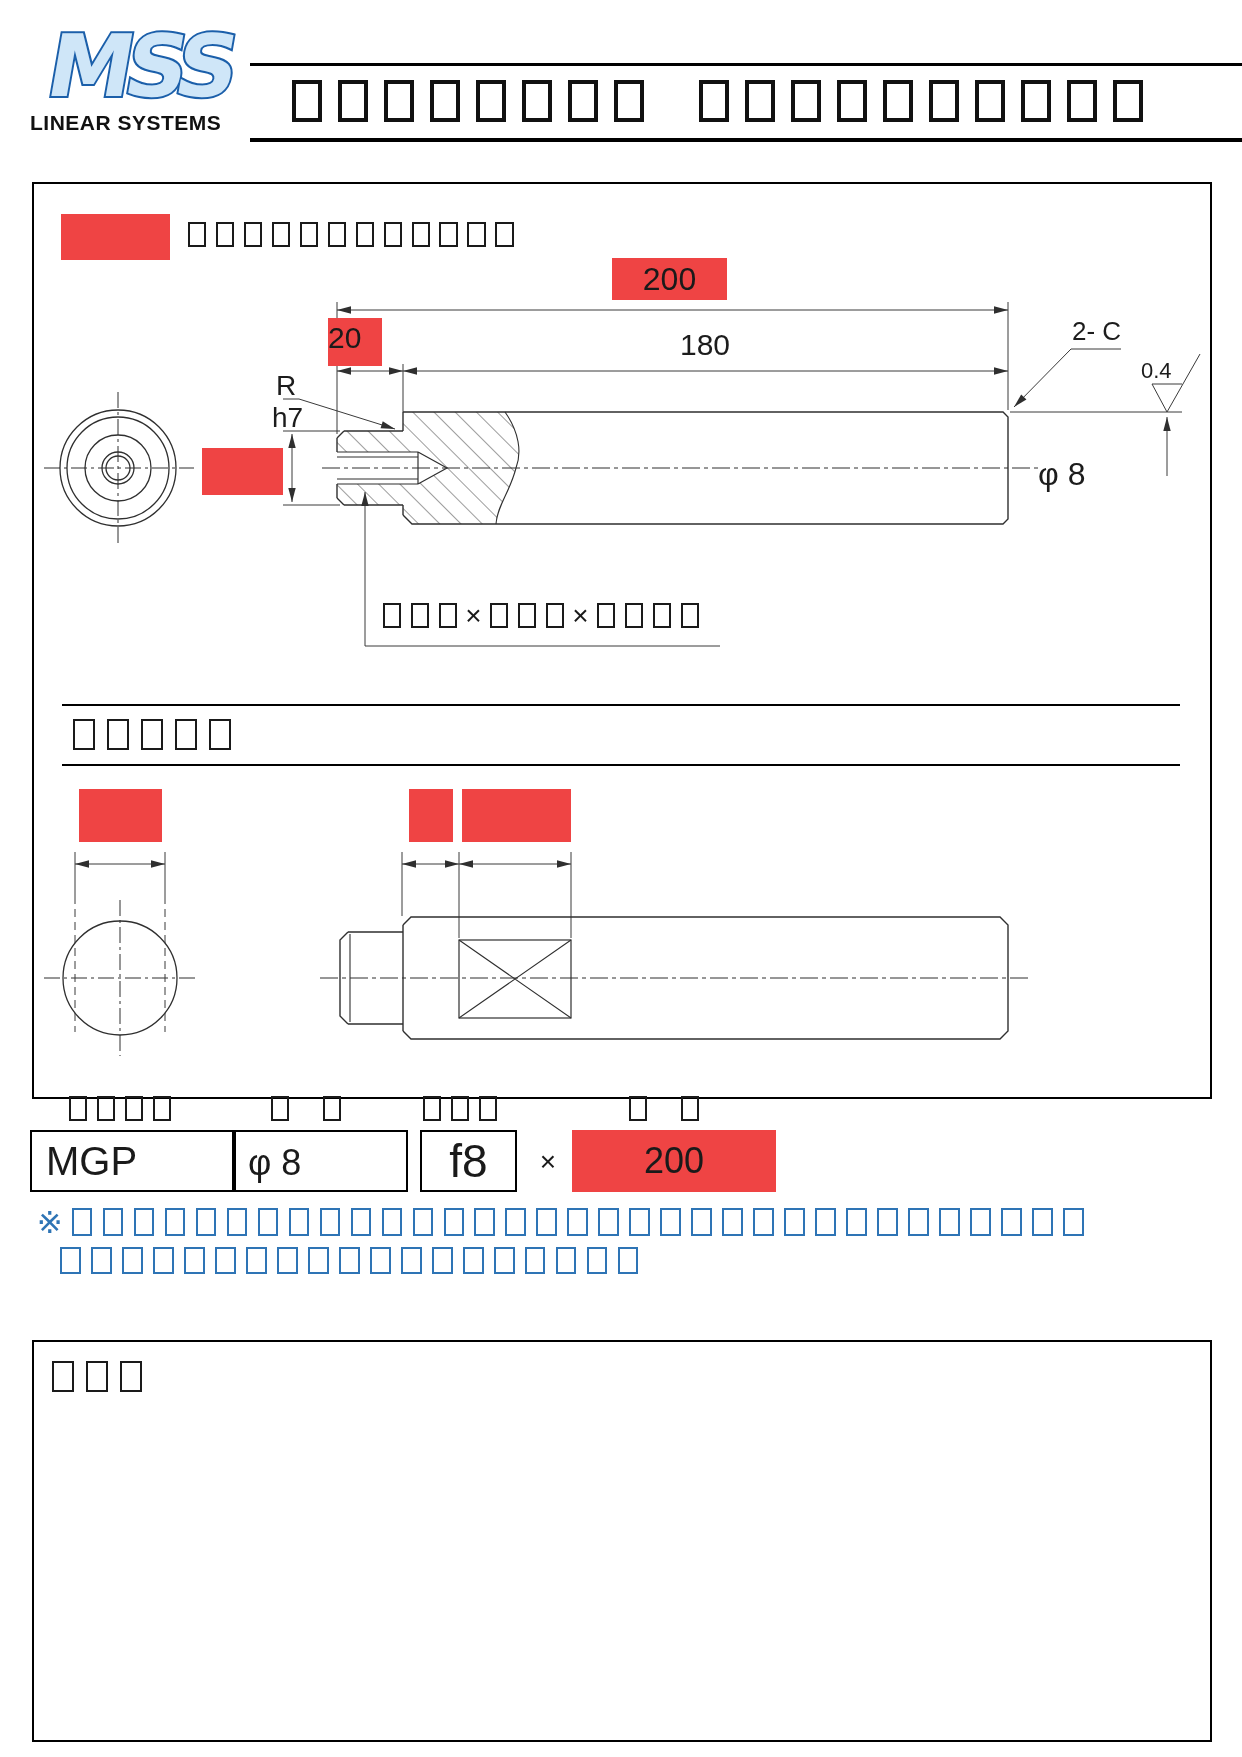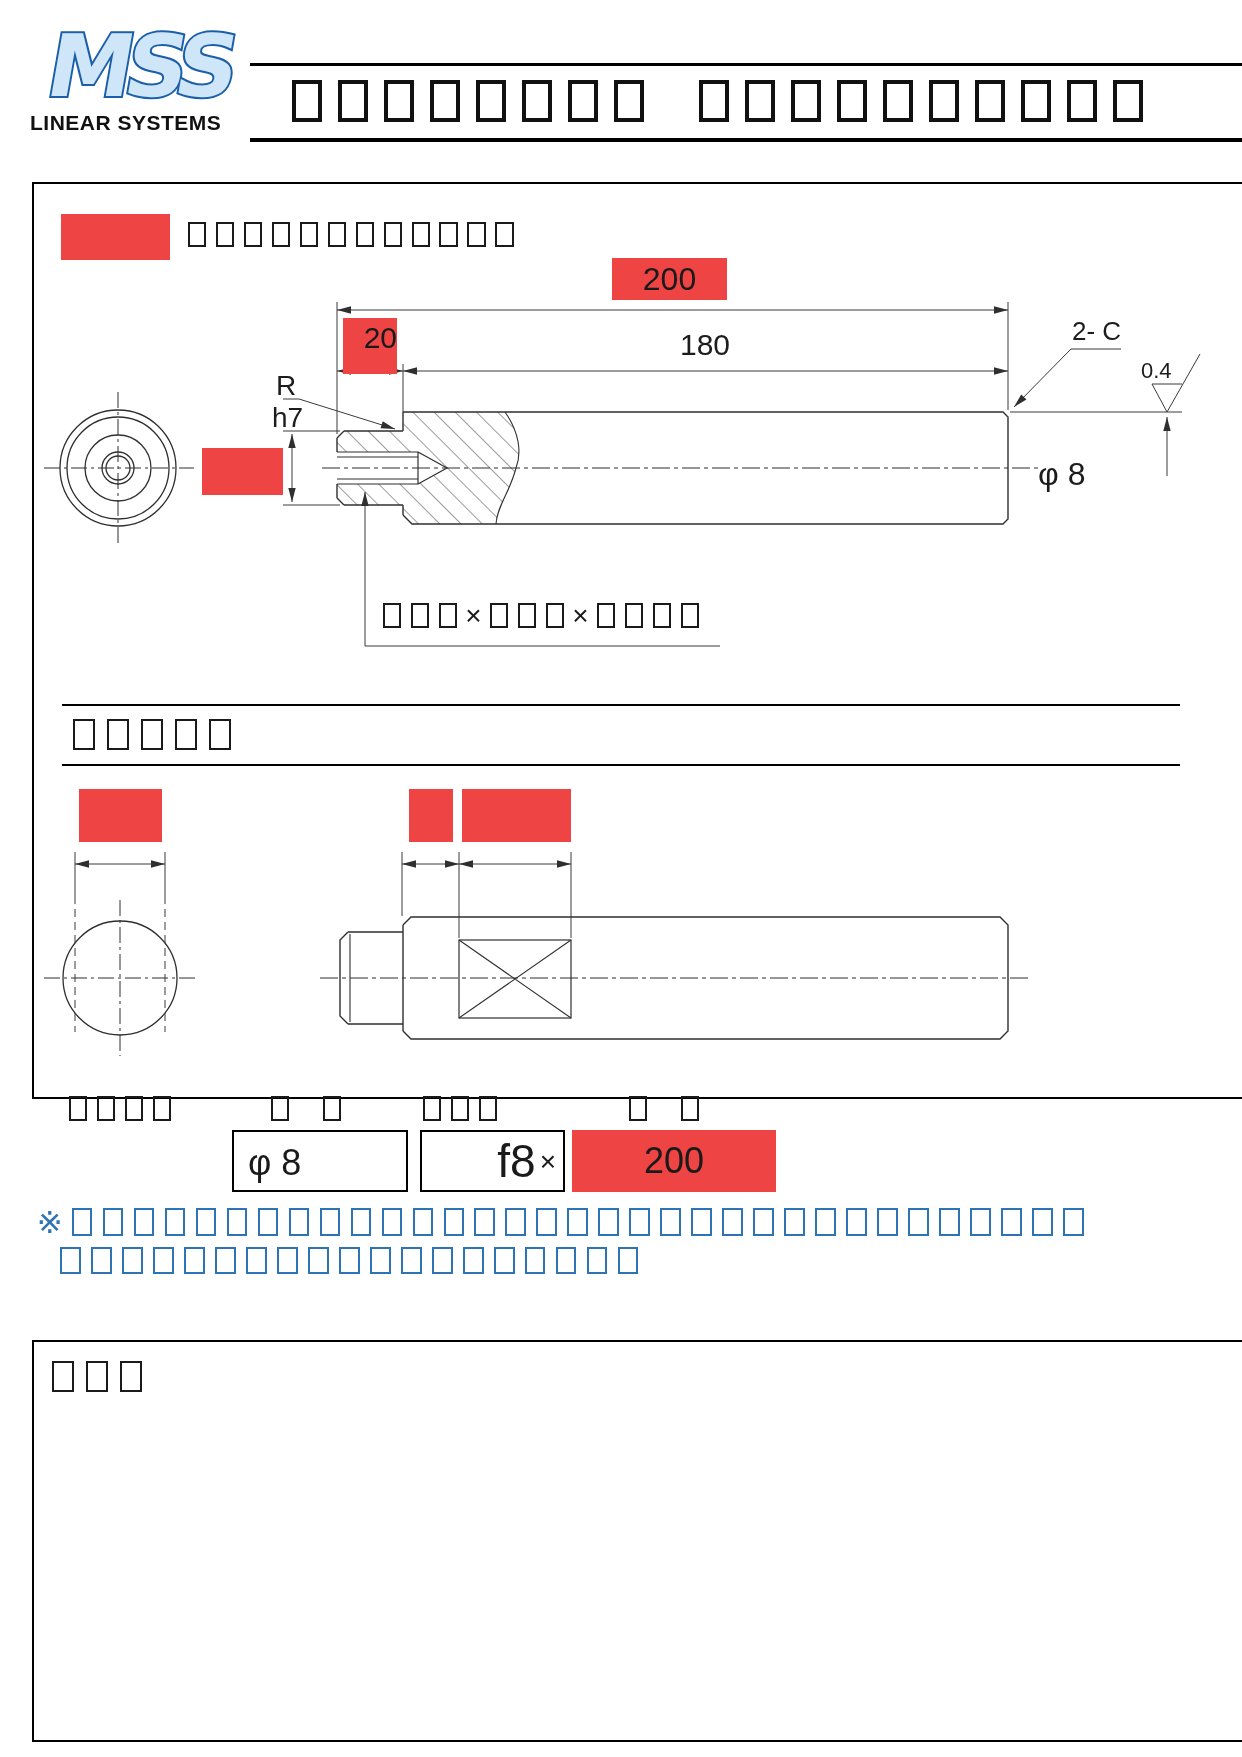--- a/index.html
+++ b/index.html
@@ -7,21 +7,21 @@
         font-family:"Liberation Sans","DejaVu Sans",sans-serif;color:#1a1a1a;}
   .abs{position:absolute;}
   
   .tofu{display:inline-block;box-sizing:border-box;width:.66em;height:.9em;
         border:.085em solid currentColor;margin:0 .17em;vertical-align:-.08em;}
   .tofu-space{display:inline-block;width:.85em;}
   .glyph{display:inline-block;margin:0 .12em;vertical-align:.02em;}
   .title-banner{left:250px;top:63px;width:965px;border-top:3px solid #000;border-bottom:4px solid #000;
         padding:9px 0 9px 34px;font-size:46px;color:#111;}
   .title-banner .tofu{border-width:.1em;}
-  .frame{border:2px solid #000;padding-left:48px;}
+  .frame{border:2px solid #000;}
   .bluebox{background:#ef4444;}
   .dimtext{color:#1c1c1c;}
   .note{color:#2e74b5;font-size:31px;}
   .svg-layer{pointer-events:none;}
 </style>
 </head>
 <body>
 
 <div class="page">
 
@@ -137,21 +137,21 @@
       <rect x="459" y="940" width="112" height="78" stroke-width="1.2"></rect>
       <path d="M459,940 L571,1018 M459,1018 L571,940" stroke-width="1.1"></path>
     </g>
     <line x1="320" y1="978" x2="1028" y2="978" stroke="#2f2f2f" stroke-width="1" stroke-dasharray="18 4 4 4"></line>
   </svg>
 
   <div class="abs bluebox" style="left:61px;top:214px;width:109px;height:46px;"></div>
   <div class="abs" style="left:183px;top:220px;font-size:28px;"><span class="tofu"></span><span class="tofu"></span><span class="tofu"></span><span class="tofu"></span><span class="tofu"></span><span class="tofu"></span><span class="tofu"></span><span class="tofu"></span><span class="tofu"></span><span class="tofu"></span><span class="tofu"></span><span class="tofu"></span></div>
 
   <div class="abs bluebox" style="left:612px;top:258px;width:115px;height:42px;line-height:42px;text-align:center;font-size:32px;">200</div>
-  <div class="abs bluebox" style="left:343px;top:318px;width:54px;height:56px;line-height:40px;text-align:right;font-size:30px;">20</div>
+  <div class="abs bluebox" style="left:328px;top:318px;width:54px;height:48px;line-height:40px;text-align:left;font-size:30px;">20</div>
   <div class="abs dimtext" style="left:680px;top:328px;width:64px;text-align:left;font-size:30px;">180</div>
   <div class="abs dimtext" style="left:276px;top:370px;font-size:28px;">R</div>
   <div class="abs dimtext" style="left:272px;top:402px;font-size:28px;">h7</div>
   <div class="abs bluebox" style="left:202px;top:448px;width:81px;height:47px;"></div>
   <div class="abs dimtext" style="left:1072px;top:316px;font-size:26px;">2- C</div>
   <div class="abs dimtext" style="left:1141px;top:358px;font-size:22px;">0.4</div>
   <div class="abs dimtext" style="left:1038px;top:456px;font-size:32px;">φ 8</div>
 
   <div class="abs" style="left:378px;top:600px;font-size:28px;"><span class="tofu"></span><span class="tofu"></span><span class="tofu"></span><span class="glyph">×</span><span class="tofu"></span><span class="tofu"></span><span class="tofu"></span><span class="glyph">×</span><span class="tofu"></span><span class="tofu"></span><span class="tofu"></span><span class="tofu"></span></div>
 
@@ -161,20 +161,21 @@
 
   <div class="abs bluebox" style="left:79px;top:789px;width:83px;height:53px;"></div>
   <div class="abs bluebox" style="left:409px;top:789px;width:44px;height:53px;"></div>
   <div class="abs bluebox" style="left:462px;top:789px;width:109px;height:53px;"></div>
 
   <div class="abs" style="left:64px;top:1094px;font-size:28px;"><span class="tofu"></span><span class="tofu"></span><span class="tofu"></span><span class="tofu"></span></div>
   <div class="abs" style="left:266px;top:1094px;font-size:28px;"><span class="tofu"></span><span class="tofu-space"></span><span class="tofu"></span></div>
   <div class="abs" style="left:418px;top:1094px;font-size:28px;"><span class="tofu"></span><span class="tofu"></span><span class="tofu"></span></div>
   <div class="abs" style="left:624px;top:1094px;font-size:28px;"><span class="tofu"></span><span class="tofu-space"></span><span class="tofu"></span></div>
 
+  <div class="abs frame" style="left:30px;top:1130px;width:188px;height:58px;line-height:58px;padding-left:14px;font-size:40px;">MGP</div>
   <div class="abs frame" style="left:232px;top:1130px;width:158px;height:58px;line-height:62px;padding-left:14px;font-size:36px;">φ 8</div>
   <div class="abs frame" style="left:420px;top:1130px;width:93px;height:58px;line-height:58px;text-align:center;font-size:46px;">f8</div>
   <div class="abs" style="left:524px;top:1133px;width:48px;line-height:58px;text-align:center;font-size:28px;">×</div>
   <div class="abs bluebox" style="left:572px;top:1130px;width:204px;height:62px;line-height:62px;text-align:center;font-size:36px;">200</div>
 
   <div class="abs note" style="left:33px;top:1204px;"><span class="glyph">※</span><span class="tofu"></span><span class="tofu"></span><span class="tofu"></span><span class="tofu"></span><span class="tofu"></span><span class="tofu"></span><span class="tofu"></span><span class="tofu"></span><span class="tofu"></span><span class="tofu"></span><span class="tofu"></span><span class="tofu"></span><span class="tofu"></span><span class="tofu"></span><span class="tofu"></span><span class="tofu"></span><span class="tofu"></span><span class="tofu"></span><span class="tofu"></span><span class="tofu"></span><span class="tofu"></span><span class="tofu"></span><span class="tofu"></span><span class="tofu"></span><span class="tofu"></span><span class="tofu"></span><span class="tofu"></span><span class="tofu"></span><span class="tofu"></span><span class="tofu"></span><span class="tofu"></span><span class="tofu"></span><span class="tofu"></span></div>
   <div class="abs note" style="left:55px;top:1244px;"><span class="tofu"></span><span class="tofu"></span><span class="tofu"></span><span class="tofu"></span><span class="tofu"></span><span class="tofu"></span><span class="tofu"></span><span class="tofu"></span><span class="tofu"></span><span class="tofu"></span><span class="tofu"></span><span class="tofu"></span><span class="tofu"></span><span class="tofu"></span><span class="tofu"></span><span class="tofu"></span><span class="tofu"></span><span class="tofu"></span><span class="tofu"></span></div>
 
 </div>
 

